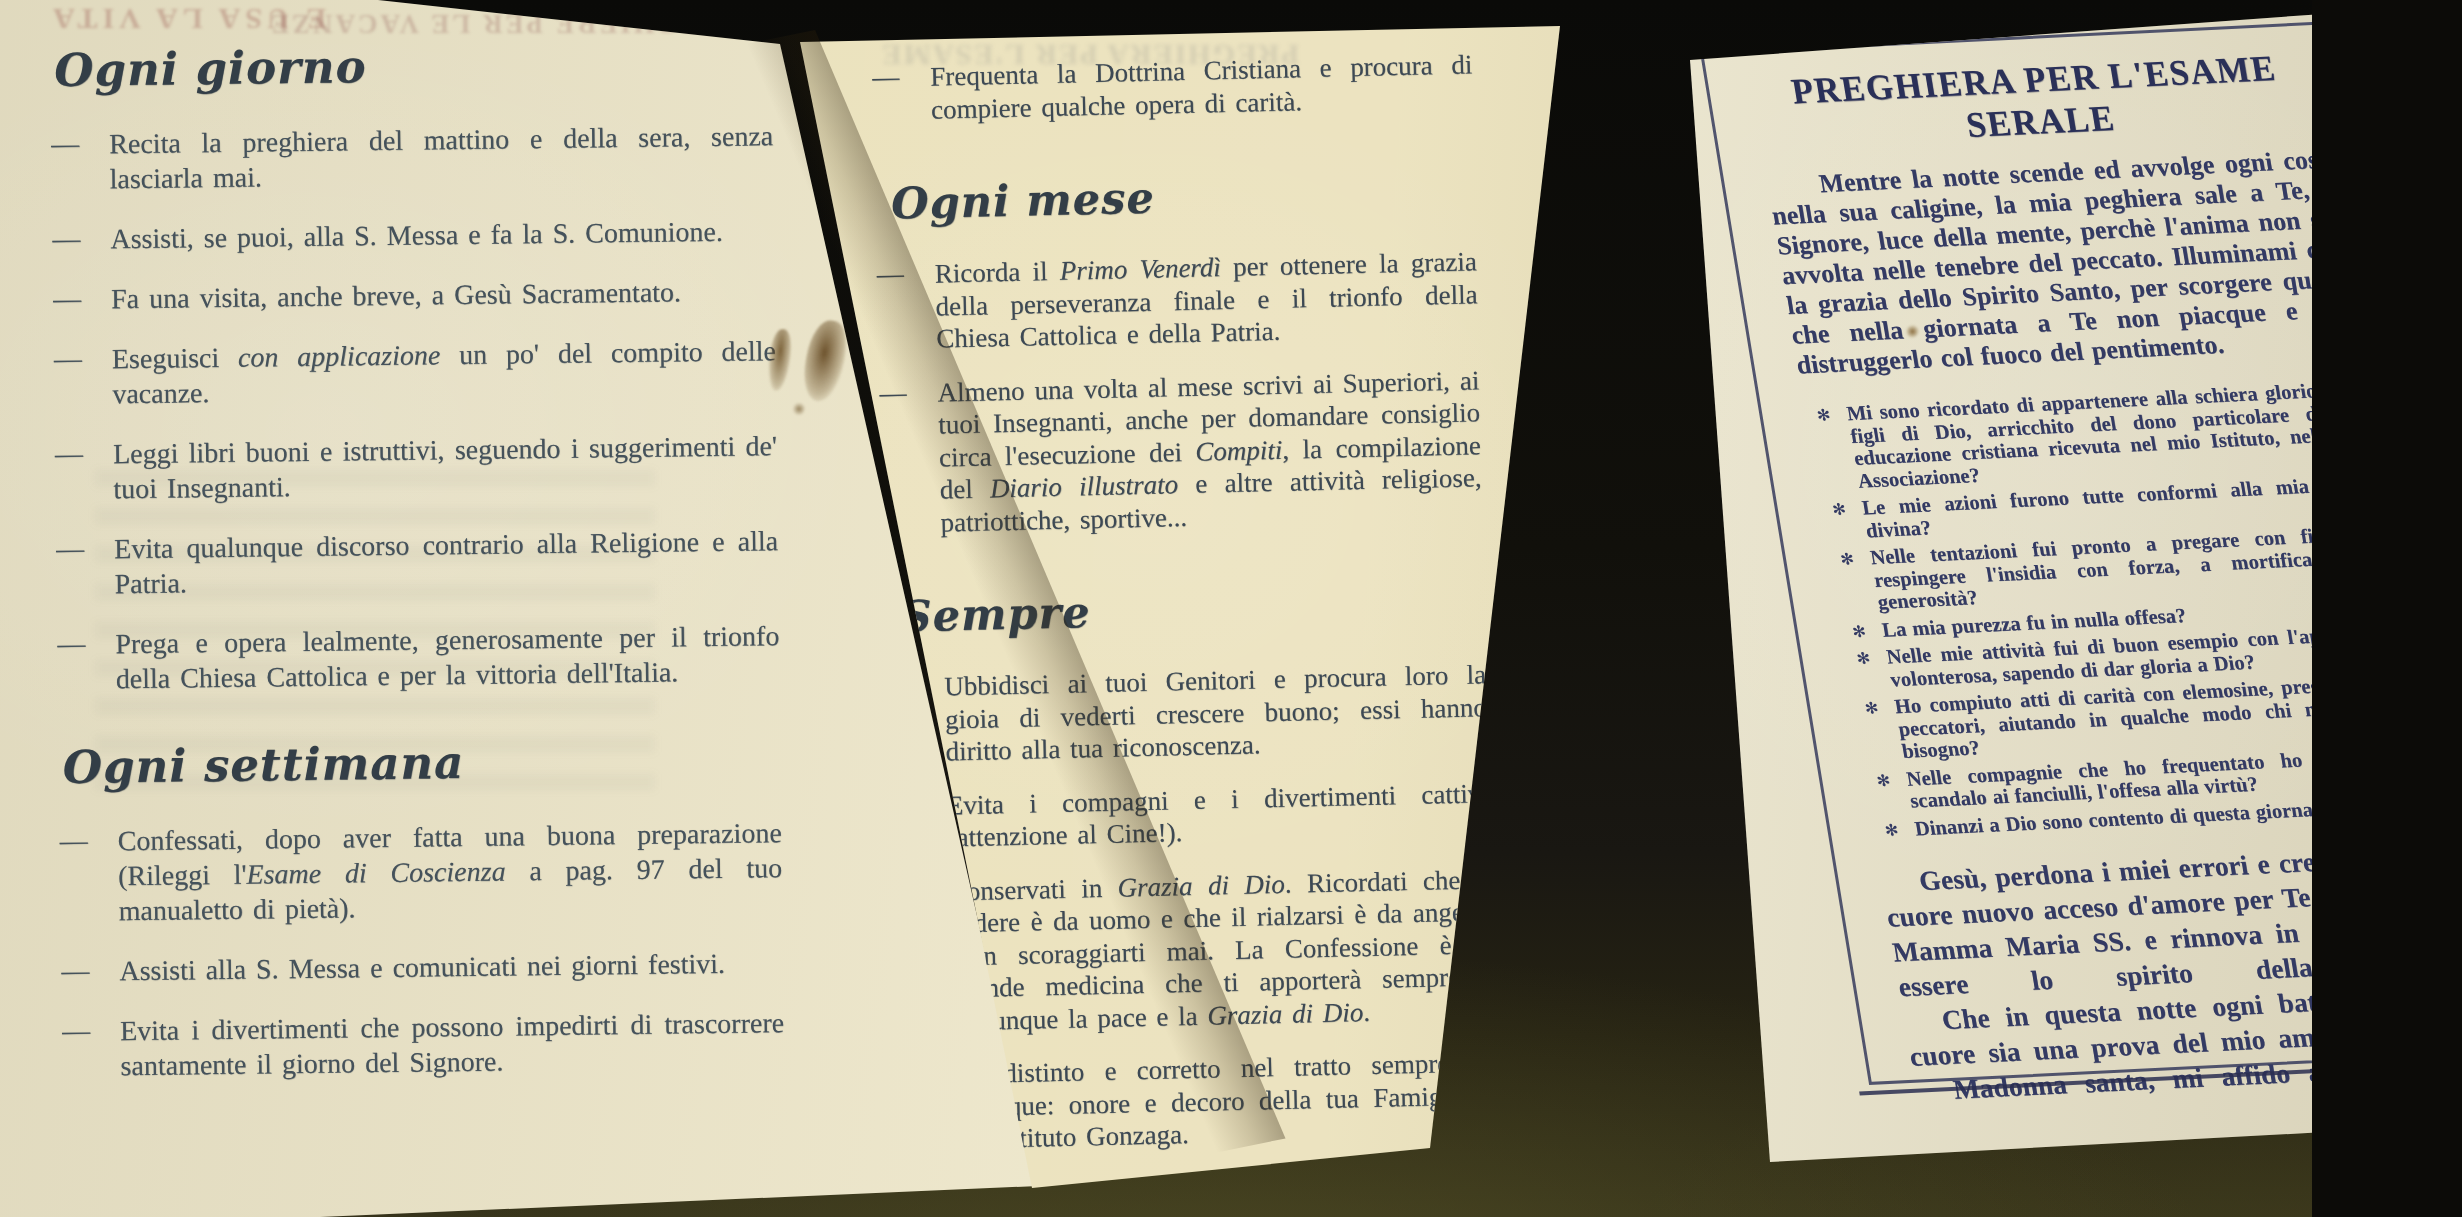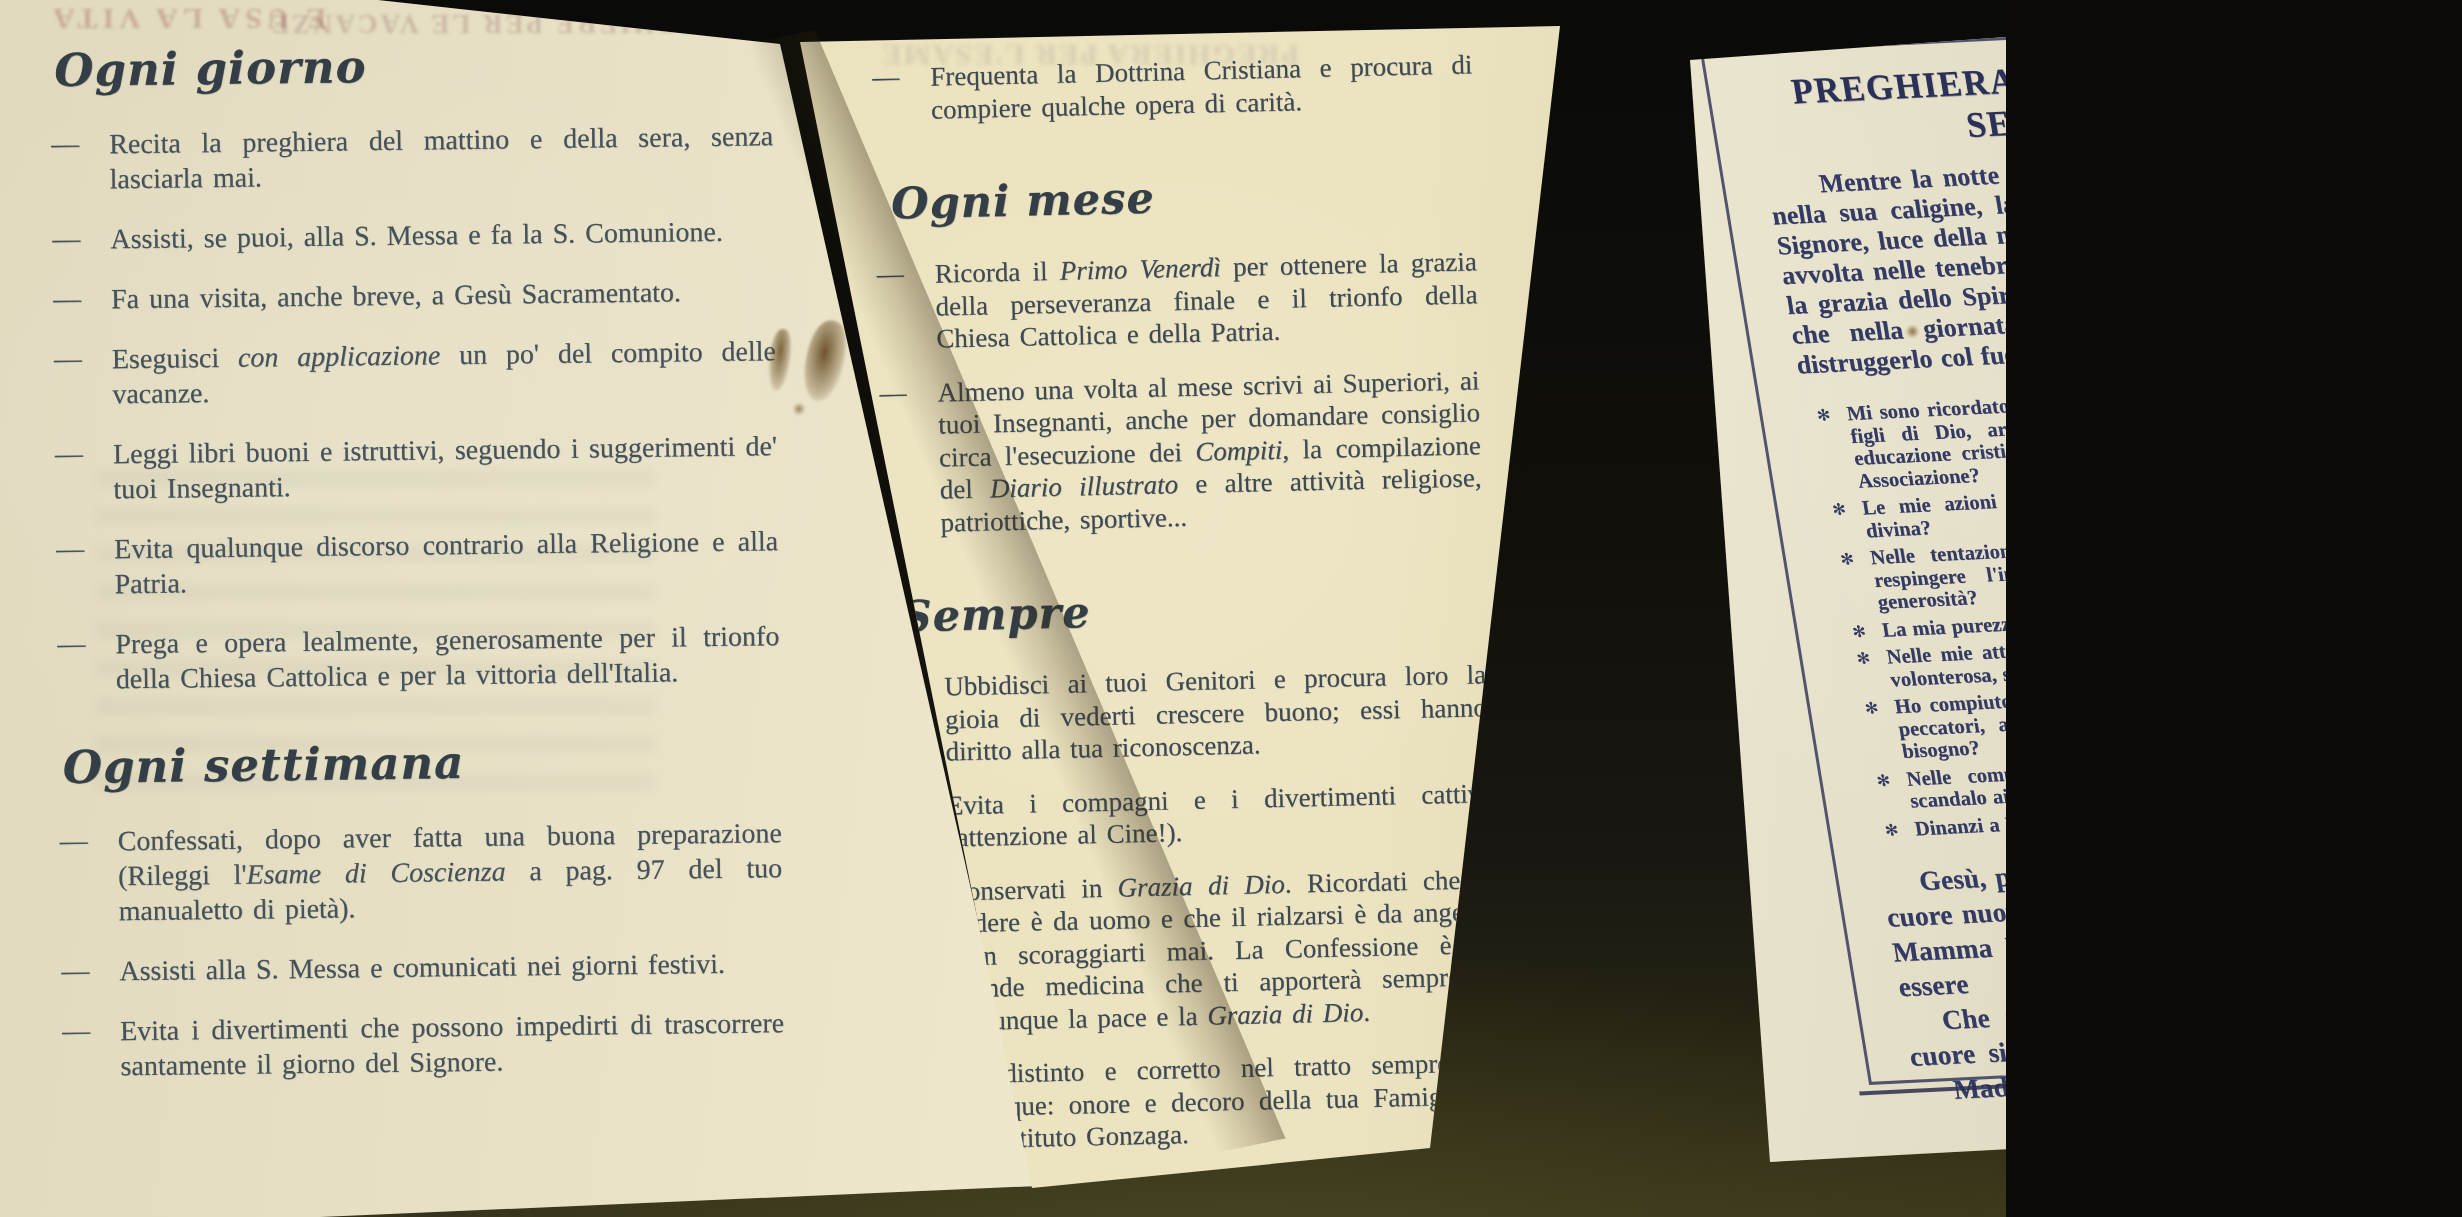--- a/index.html
+++ b/index.html
@@ -1,17 +1,17 @@
 <!DOCTYPE html>
 <html style="--paper-left: #ece5c8; --paper-mid: #ebe2bd; --paper-right: #efead3; --ink-left: #45525b; --ink-mid: #3d4954; --ink-head: #333e47; --ink-right: #333a63; --ink-title: #2a3058; --background: #11100b;"><head>
 <meta charset="utf-8">
 <style>
   html,body{margin:0;padding:0;}
   body{width:2462px;height:1217px;overflow:hidden;background:#0c0b08;font-family:"Liberation Serif",serif;}
-  .scene{position:relative;width:2006px;height:1217px;overflow:hidden;
+  .scene{position:relative;width:2312px;height:1217px;overflow:hidden;
     background:
       radial-gradient(ellipse 1400px 500px at 1250px 1300px, rgba(92,88,40,.55), transparent 70%),
       radial-gradient(ellipse 900px 300px at 2300px 1250px, rgba(70,66,30,.5), transparent 75%),
       linear-gradient(180deg,#0a0a08 0%,#11100b 45%,#191712 70%,#262313 85%,#34311a 100%);}
   .page{position:absolute;left:0;top:0;width:2462px;height:1217px;}
   .page-left{
     clip-path:polygon(0px 0px,378px 0px,780px 44px,1038px 1186px,320px 1217px,0px 1217px);
     background:
       radial-gradient(ellipse 800px 600px at 330px 430px, rgba(255,255,255,.10), transparent 70%),
       linear-gradient(97deg, rgba(0,0,0,.05) 0%, rgba(255,255,255,.07) 45%, rgba(0,0,0,.02) 78%, rgba(74,58,22,.20) 94%, rgba(56,42,14,.38) 100%),

